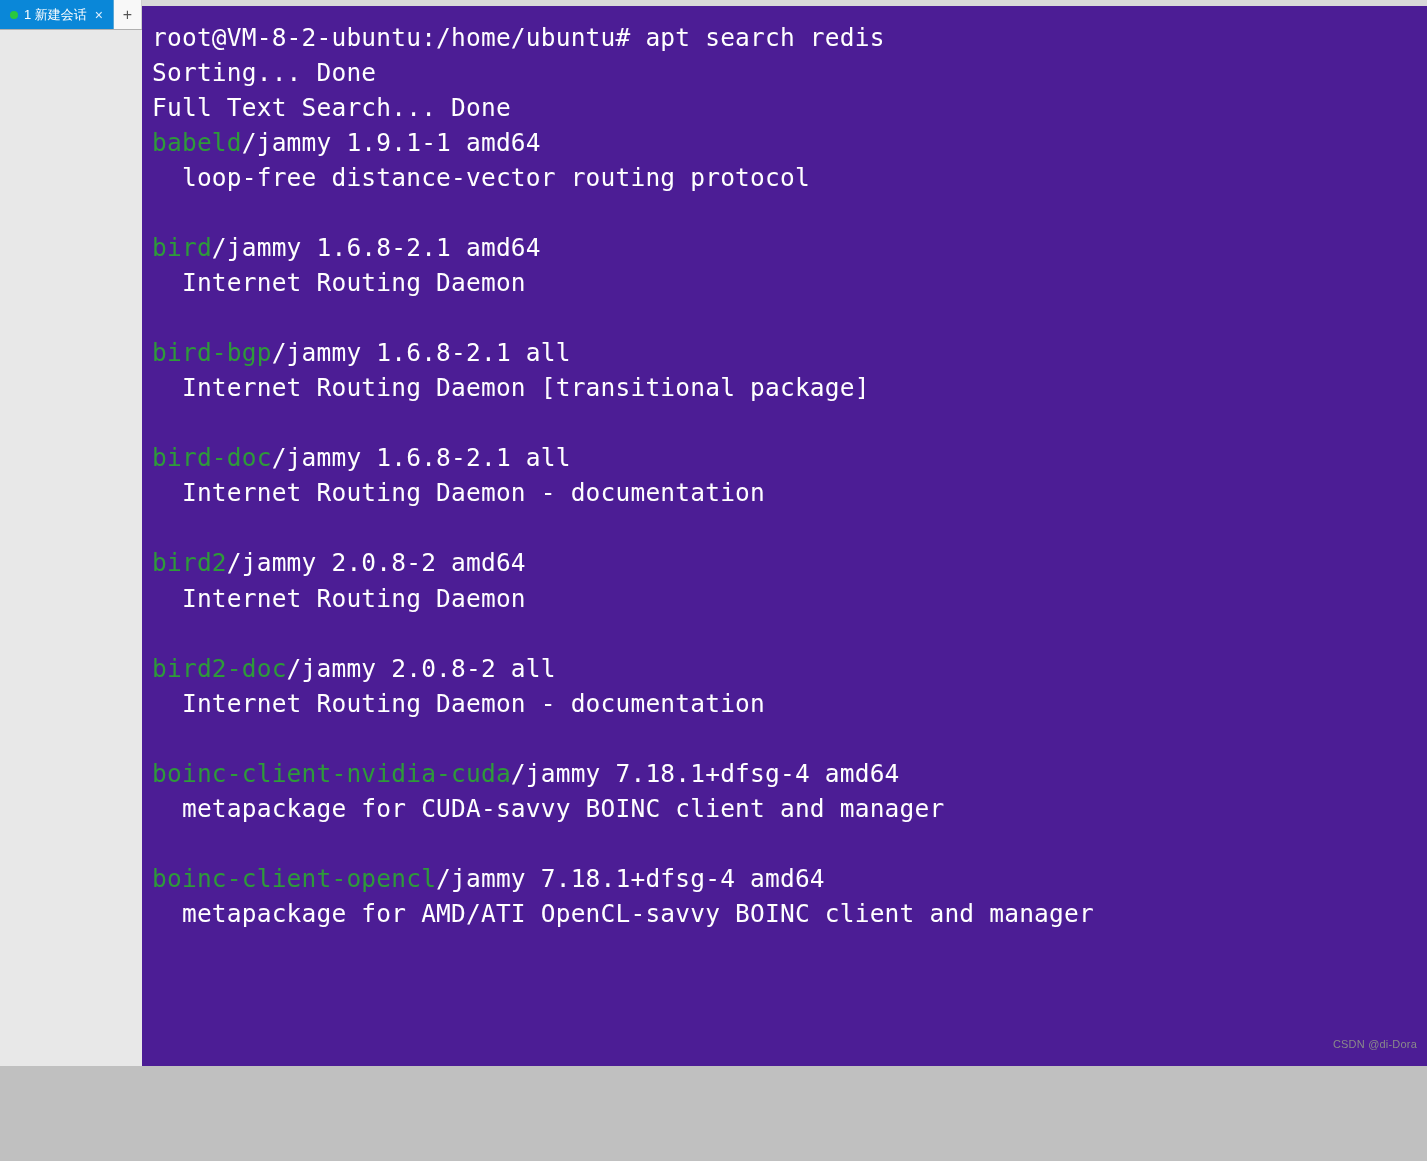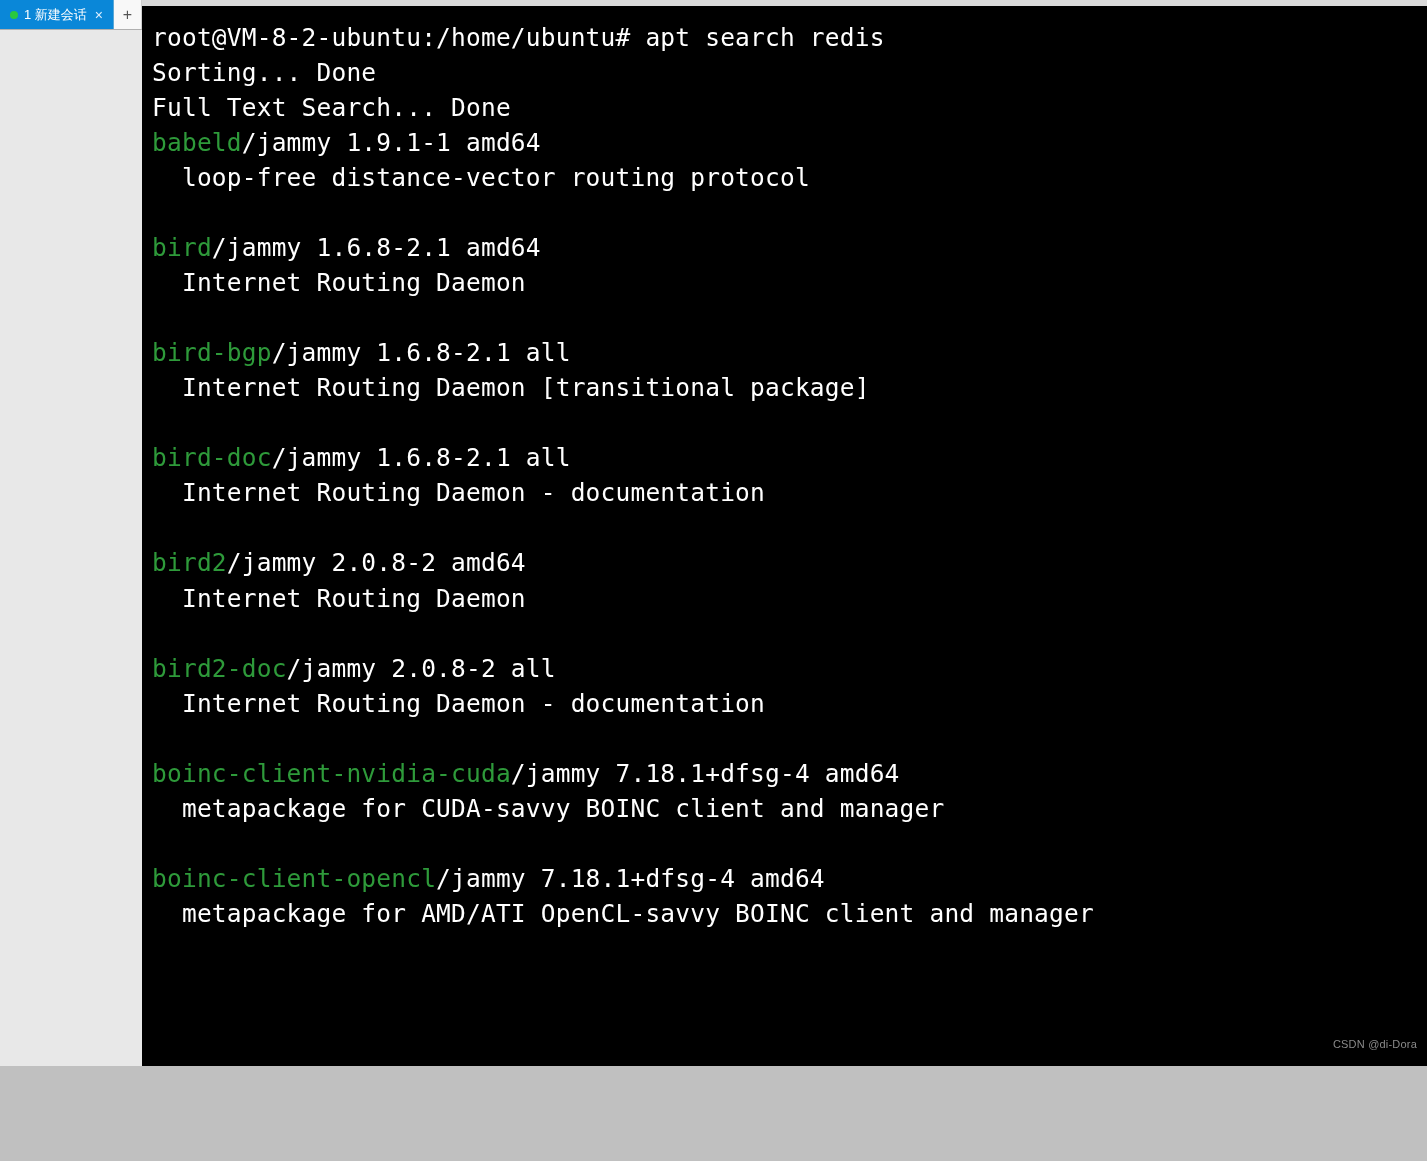--- a/index.html
+++ b/index.html
@@ -5,21 +5,21 @@
   * { margin: 0; padding: 0; box-sizing: border-box; }
   html, body { width: 100%; height: 100%; background: #c0c0c0; font-family: "DejaVu Sans Mono", "Consolas", "Courier New", monospace; }
   .window { width: 1427px; height: 1066px; display: flex; flex-direction: row; background: #e8e8e8; position: relative; }
   .tabbar { height: 30px; background: #f0f0f0; border-bottom: 1px solid #b0b0b0; display: flex; align-items: stretch; }
   .tab { display: flex; align-items: center; background: #0a87d8; color: #fff; padding: 0 8px 0 10px; font: 13px/1 "Microsoft YaHei", "SimSun", sans-serif; gap: 6px; border-right: 1px solid #5aa7d6; }
   .tab .dot { width: 8px; height: 8px; border-radius: 50%; background: #29c93f; flex: none; }
   .tab-label { white-space: nowrap; }
   .tab-close { color: #dff0ff; font-size: 14px; line-height: 1; padding: 0 2px; cursor: pointer; }
   .newtab { width: 28px; display: flex; align-items: center; justify-content: center; background: #f8f8f8; border-right: 1px solid #cfcfcf; cursor: pointer; }
   .newtab-plus { font: 16px/1 sans-serif; color: #555; }
-  .terminal { flex: 1 1 auto; background: #000000; color: #fff; padding: 14px 0 10px 10px; font-size: 24.5px; line-height: 1.43; letter-spacing: 0.2px; white-space: pre; overflow: hidden; border-top: 6px solid #d9d9d9; position: relative; }
+  .terminal { flex: 1 1 auto; background: #4c1d95; color: #fff; padding: 14px 0 10px 10px; font-size: 24.5px; line-height: 1.43; letter-spacing: 0.2px; white-space: pre; overflow: hidden; border-top: 6px solid #d9d9d9; position: relative; }
   .pkg { color: #2e9a3a; }
   .desc { color: #fff; }
   .watermark { position: absolute; bottom: 16px; right: 10px; font: 11px/1 sans-serif; color: #8a8a8a; letter-spacing: 0.2px; }
 </style>
 </head>
 <body>
 
 <div class="window">
 
   <div class="tabbar">

